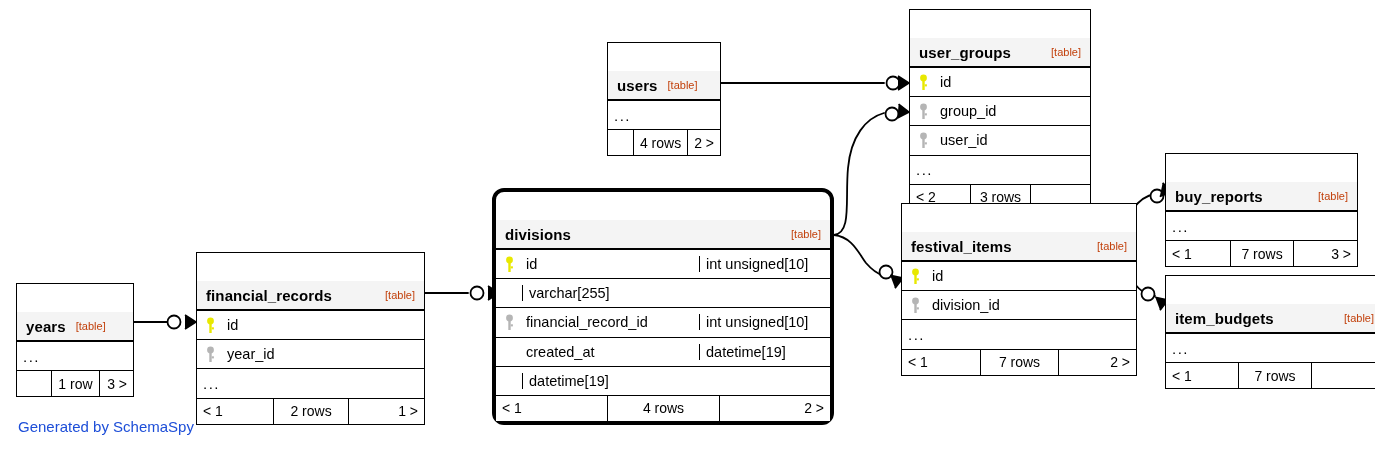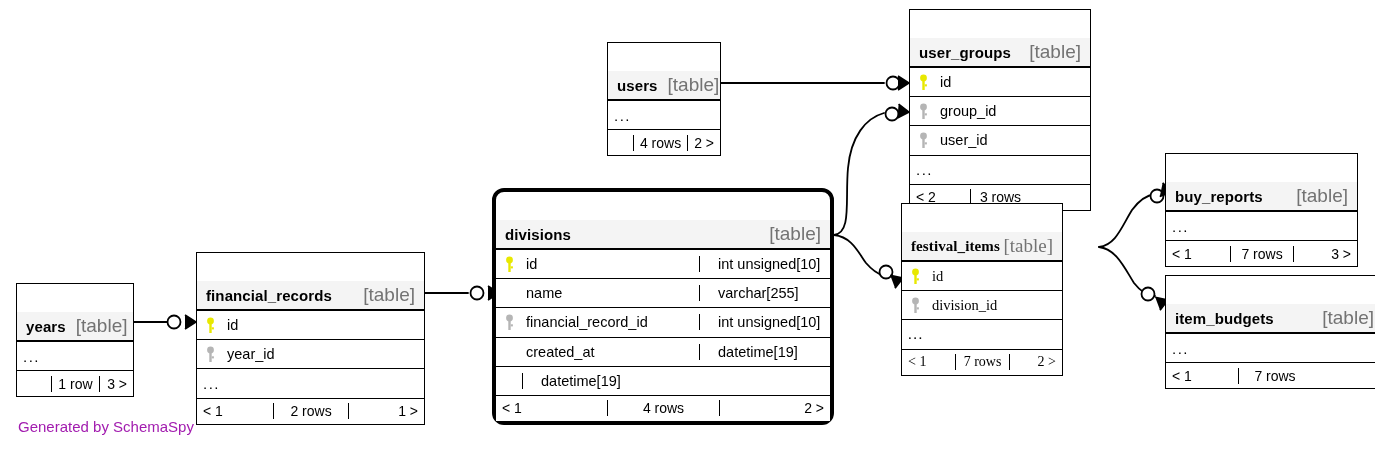--- a/index.html
+++ b/index.html
@@ -50,22 +50,22 @@
     padding: 0 9px;
     white-space: nowrap;
     margin-top: 28px;
   }
   .tbl-title .tname {
     font-weight: bold;
     font-size: 15px;
     letter-spacing: .1px;
   }
   .tbl-title .ttag {
-    font-size: 19px;
-    color: #737373;
+    font-size: 11px;
+    color: #c2410c;
     margin-left: 10px;
   }
   .tbl-title.spread .ttag {
     margin-left: auto;
   }
 
   
   .col {
     box-sizing: border-box;
     display: flex;
@@ -85,21 +85,21 @@
   }
   .col-name {
     flex: 1;
     padding-left: 4px;
     white-space: nowrap;
     overflow: hidden;
   }
   .col-type {
     box-sizing: border-box;
     border-left: 1.5px solid #000;
-    padding-left: 18px;
+    padding-left: 6px;
     white-space: nowrap;
     display: flex;
     align-items: center;
   }
   .col.ellipsis {
     padding-left: 6px;
     letter-spacing: 1.5px;
     color: #000;
     font-size: 15px;
   }
@@ -110,21 +110,20 @@
     width: 11px;
     height: 17px;
   }
 
   
   .tfoot {
     display: flex;
     height: 25px;
     font-size: 14px;
     background: #ffffff;
-    align-items: center;
   }
   .tfoot .fcell {
     box-sizing: border-box;
     flex: 1 1 33.333%;
     display: flex;
     align-items: center;
     padding: 0 6px;
     border-left: 1.5px solid #000;
     white-space: nowrap;
   }
@@ -132,21 +131,21 @@
   .tfoot .fcell.left   { justify-content: flex-start; }
   .tfoot .fcell.center { justify-content: center; }
   .tfoot .fcell.right  { justify-content: flex-end; }
 
   
   #caption {
     position: absolute;
     left: 18px;
     top: 418px;
     font-size: 15px;
-    color: #a21caf;
+    color: #1d4ed8;
     white-space: nowrap;
   }
 </style>
 </head>
 <body>
 
 <div id="canvas">
 
   <svg id="edges" viewBox="0 0 1375 449" xmlns="http://www.w3.org/2000/svg">
     <defs>
@@ -253,21 +252,20 @@
             <circle cx="5.5" cy="4" r="3.4" fill="#e8e800"></circle>
             <rect x="4.3" y="6" width="2.4" height="10" fill="#e8e800"></rect>
             <rect x="6.7" y="10.3" width="2.2" height="2.1" fill="#e8e800"></rect>
           </svg>
         </span>
         <span class="col-name">id</span>
         <span class="col-type" style="width: 131px;">int unsigned[10]</span>
       </div>
       <div class="col">
         <span class="col-key"></span>
-        <span class="col-name">name</span>
         <span class="col-type" style="width: 131px;">varchar[255]</span>
       </div>
       <div class="col">
         <span class="col-key">
           <svg class="keyicon" viewBox="0 0 11 17">
             <circle cx="5.5" cy="4" r="3.4" fill="#b5b5b5"></circle>
             <rect x="4.3" y="6" width="2.4" height="10" fill="#b5b5b5"></rect>
             <rect x="6.7" y="10.3" width="2.2" height="2.1" fill="#b5b5b5"></rect>
           </svg>
         </span>
@@ -340,21 +338,21 @@
       </div>
       <div class="col ellipsis">
         <span>...</span>
       </div>
       <div class="tfoot">
         <div class="fcell left">&lt; 2</div>
         <div class="fcell center">3 rows</div>
         <div class="fcell right"></div>
       </div>
     </div>
-    <div class="tbl" style="left: 901px; top: 203px; width: 162px; font-family: Liberation Serif, serif;">
+    <div class="tbl" style="left: 901px; top: 203px; width: 236px;">
       <div class="tbl-title spread">
         <span class="tname">festival_items</span>
         <span class="ttag">[table]</span>
       </div>
       <div class="col">
         <span class="col-key">
           <svg class="keyicon" viewBox="0 0 11 17">
             <circle cx="5.5" cy="4" r="3.4" fill="#e8e800"></circle>
             <rect x="4.3" y="6" width="2.4" height="10" fill="#e8e800"></rect>
             <rect x="6.7" y="10.3" width="2.2" height="2.1" fill="#e8e800"></rect>

